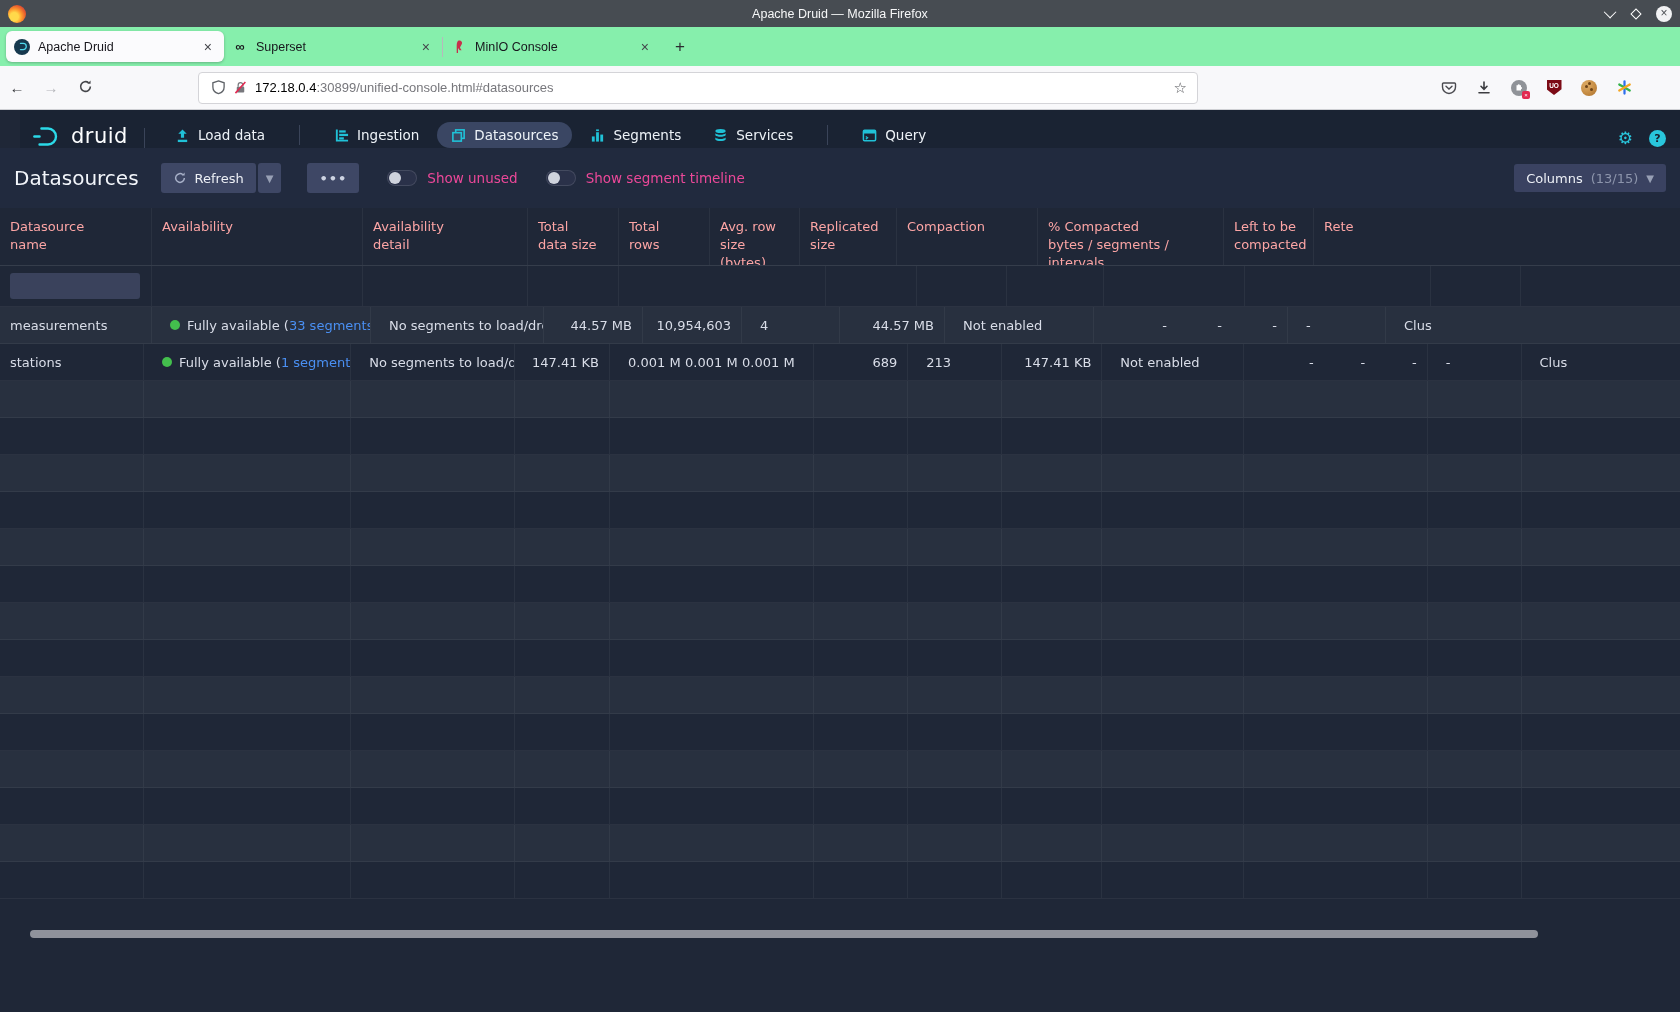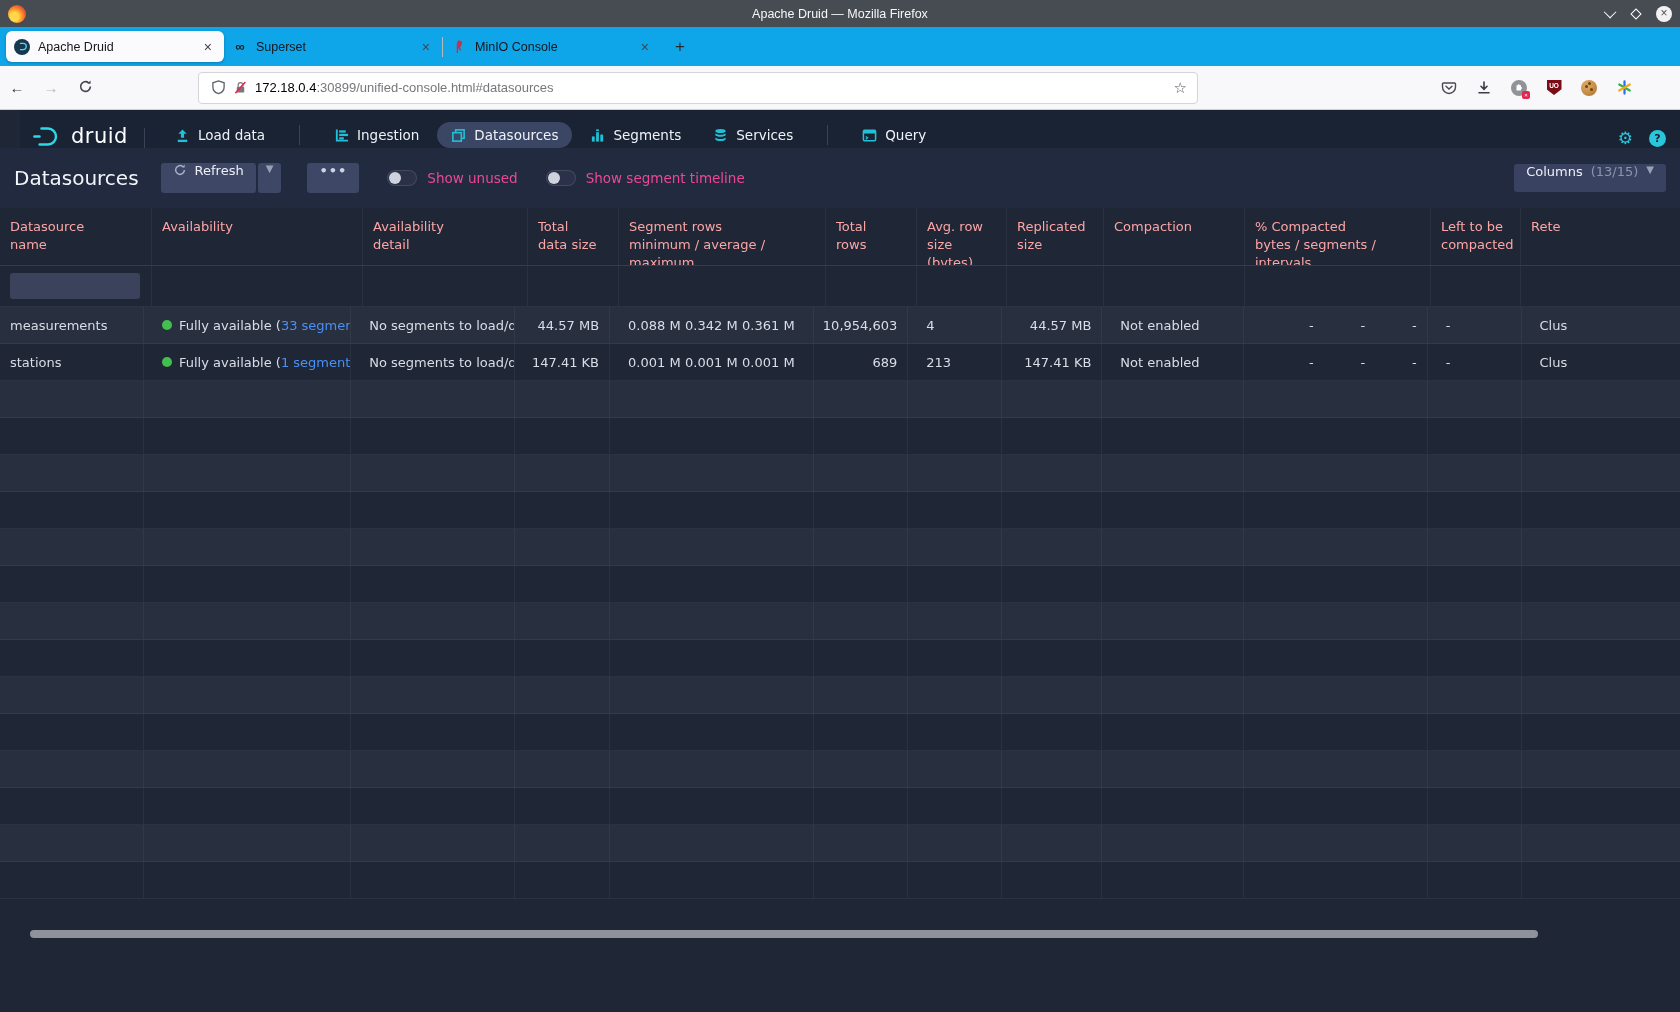--- a/index.html
+++ b/index.html
@@ -12,21 +12,21 @@
   .ff-logo { width:18px; height:18px; border-radius:50%; margin-left:8px;
              background:radial-gradient(circle at 35% 65%, #ffd94a 0 25%, #ff9a2e 45%, #e4572e 70%, #b5305c 100%); }
   .win-title { position:absolute; left:0; right:0; text-align:center; color:#f6f7f8; font-size:12.5px; }
   .win-btns { position:absolute; right:8px; top:0; height:27px; display:flex; align-items:center; gap:16px; }
   .wchevron { width:9px; height:9px; border-left:1.6px solid #fff; border-bottom:1.6px solid #fff;
               transform:rotate(-45deg) translateY(-2px); }
   .wdiamond { width:8px; height:8px; border:1.6px solid #fff; transform:rotate(45deg); }
   .wclose { width:16px; height:16px; border-radius:50%; background:#f2f2f4; color:#4d5055;
             font-size:12px; line-height:15px; text-align:center; }
 
-  .tabbar { height:39px; background:#0ea5e9; display:flex; align-items:center; padding-left:6px;
+  .tabbar { height:39px; background:#86efac; display:flex; align-items:center; padding-left:6px;
             font-family:"Liberation Sans", sans-serif; }
   .tab { height:31px; width:218px; display:flex; align-items:center; padding:0 8px;
          border-radius:6px; color:#17161c; font-size:12.5px; position:relative; }
   .tab.active { background:#fbfbfd; box-shadow:0 1px 3px rgba(0,0,0,.25); }
   .tab .favicon { width:16px; height:16px; margin-right:8px; flex:0 0 16px; display:flex;
                   align-items:center; justify-content:center; }
   .tab .tlabel { flex:1; white-space:nowrap; overflow:hidden; }
   .tab .tclose { color:#44464b; font-size:14px; padding:0 4px; }
   .tabsep { width:1px; height:20px; background:#b7b8bc; }
   .newtab { color:#2b2c30; font-size:17px; margin-left:14px; }
@@ -71,21 +71,21 @@
   .dnav-item.active { background:#3a4663; }
   .dh-right { margin-left:auto; margin-right:14px; display:flex; align-items:center; gap:16px; }
   .gear { font-size:17px; color:#29c6dc; }
   .help { width:17px; height:17px; border-radius:50%; background:#29c6dc; color:#16202f;
           font-size:11px; font-weight:bold; text-align:center; line-height:17px; }
 
   
   .page { position:relative; height:864px; background:#212a3e; color:#d9dde8; }
   .page-toolbar { height:60px; display:flex; align-items:center; padding:0 14px; }
   .page-title { font-size:20px; color:#f2f5fa; margin-right:22px; }
-  .btn { background:#3e4765; border-radius:3px; height:30px; display:flex; 
+  .btn { background:#3e4765; border-radius:3px; height:30px; display:flex; align-items:center;
          padding:0 12px; font-size:13px; color:#edf0f6; gap:8px; }
   .btn.caret-btn { padding:0 8px; margin-left:2px; }
   .btn.more-btn { margin-left:26px; letter-spacing:1px; font-weight:bold; color:#cdd3e2; }
   .caret { color:#98a0b5; font-size:10px; }
   .toggle-group { display:flex; align-items:center; gap:10px; margin-left:28px; }
   .toggle { width:30px; height:16px; border-radius:8px; background:#2a3149; position:relative;
             box-shadow:inset 0 0 0 1px rgba(255,255,255,.12); }
   .toggle .knob { position:absolute; left:2px; top:2px; width:12px; height:12px; border-radius:50%;
                   background:#cfd3dd; }
   .toggle-label { font-size:13.5px; color:#ec4899; }
@@ -344,24 +344,20 @@
           <div>Availability</div>
         </div>
       <div class="cell c3">
           <div>Availability</div>
           <div>detail</div>
         </div>
       <div class="cell c4">
           <div>Total</div>
           <div>data size</div>
         </div>
-      <div class="cell c5">
-          <div>Segment rows</div>
-          <div>minimum / average / maximum</div>
-        </div>
       <div class="cell c6">
           <div>Total</div>
           <div>rows</div>
         </div>
       <div class="cell c7">
           <div>Avg. row size</div>
           <div>(bytes)</div>
         </div>
       <div class="cell c8">
           <div>Replicated</div>
@@ -402,25 +398,20 @@
 
     <div class="trow stripe">
       <div class="cell c1">measurements</div>
       <div class="cell c2">
         <span class="dot"></span>
         <span>Fully available (</span>
           <span class="link">33 segments</span>
       </div>
       <div class="cell c3">No segments to load/drop</div>
       <div class="cell c4">44.57 MB</div>
-      <div class="cell c5">
-        <span class="tri">0.088 M</span>
-          <span class="tri">0.342 M</span>
-          <span class="tri">0.361 M</span>
-      </div>
       <div class="cell c6">10,954,603</div>
       <div class="cell c7">4</div>
       <div class="cell c8">44.57 MB</div>
       <div class="cell c9">Not enabled</div>
       <div class="cell c10">
         <span class="tri-r">-</span>
           <span class="tri-r">-</span>
           <span class="tri-r">-</span>
       </div>
       <div class="cell c11">-</div>

